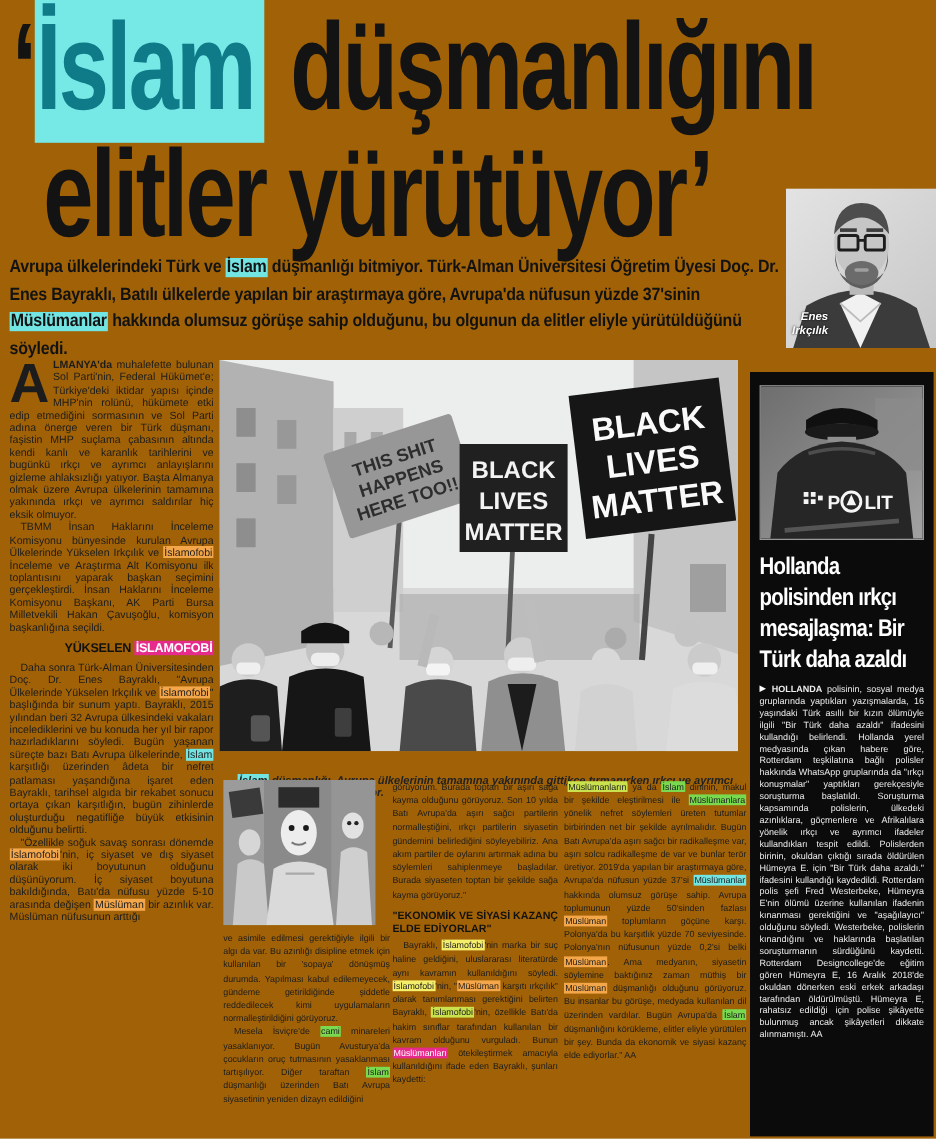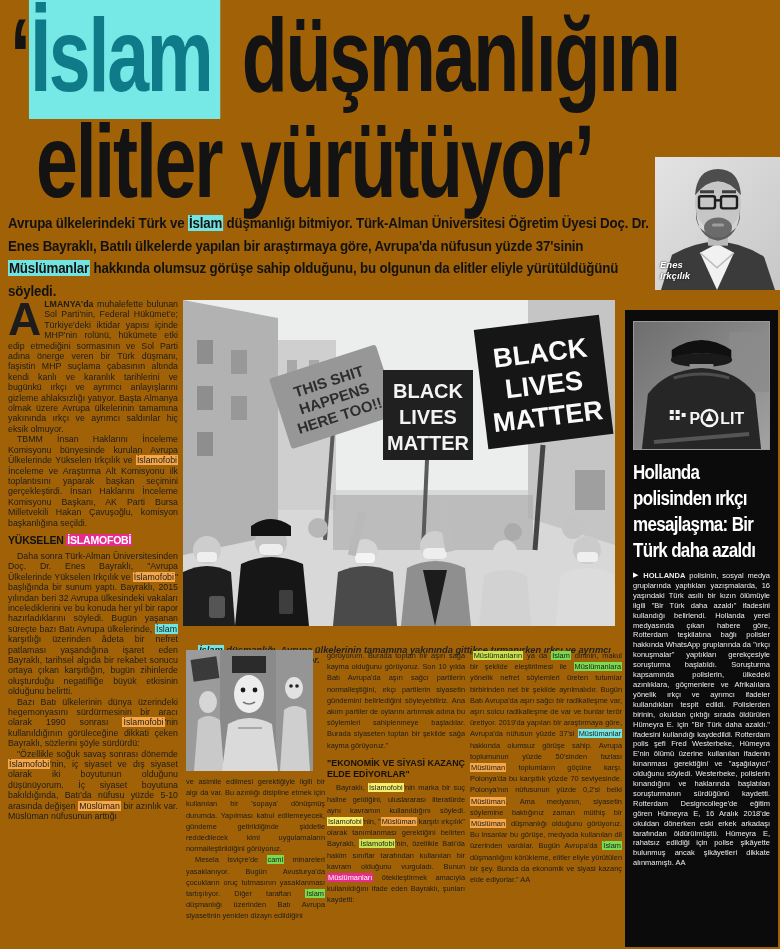--- a/index.html
+++ b/index.html
@@ -21,31 +21,31 @@
   .hl-orange{background:#f4a64a;padding:0 1px;}
   .hl-yellow{background:#f5ee6b;padding:0 1px;}
   .hl-green{background:#79d94f;padding:0 1px;}
   .hl-lime{background:#c9e24d;padding:0 1px;margin-top:19px;}
   .hl-magenta{background:#e72b8d;color:#fff;padding:0 1px;}
   .hl-bold{font-weight:bold;}
   
   .portrait{position:absolute;left:655px;top:157px;width:125px;height:133px;}
   .portrait svg{display:block;width:100%;height:100%;}
   .portrait-caption{position:absolute;left:5px;bottom:9px;color:#fff;font-style:italic;
-        font-weight:bold;font-size:9.5px;line-height:11px;text-shadow:0 0 2px #000;}
+        font-weight:bold;font-size:9.5px;line-height:11px;text-shadow:0 0 2px #000;text-align:right;}
   
   .col{position:absolute;text-align:justify;overflow:hidden;}
   .col p{margin:0;text-indent:9px;}
   .col p.noindent{text-indent:0;}
   .col1{left:8px;top:299px;width:170px;height:650px;font-size:8.8px;line-height:10.4px;}
   .col2{left:186px;top:650px;width:139px;height:299px;font-size:7.4px;line-height:11.2px;}
   .col3{left:327px;top:650px;width:138px;height:299px;font-size:7.4px;line-height:11.2px;}
   .col4{left:470px;top:650px;width:152px;height:299px;font-size:7.4px;line-height:11.2px;}
   .dropcap{float:left;font-size:46px;line-height:39px;font-weight:bold;margin:1px 3px 0 0;}
-  .sec-head{font-weight:bold;text-align:left;font-size:10.5px;line-height:13px;
+  .sec-head{font-weight:bold;text-align:right;font-size:10.5px;line-height:13px;
         margin:6px 0 4px;text-indent:0;letter-spacing:-0.2px;color:#111;}
   .sec-head2{font-weight:bold;text-align:left;font-size:8.9px;line-height:10.8px;
         margin:7px 0 3px;text-indent:0;color:#111;}
   .masks-fig{margin:0 0 5px 0;width:127px;height:121px;}
   .masks-fig svg{display:block;width:100%;height:100%;}
   
   .main-photo{position:absolute;left:183px;top:300px;width:432px;height:326px;}
   .main-photo svg{display:block;width:100%;height:100%;}
   .photo-caption{position:absolute;left:183px;top:630px;width:440px;font-size:9.3px;
         font-weight:bold;font-style:italic;color:#222;margin:15px;}
@@ -99,21 +99,20 @@
     </div>
   </div>
 
   <p class="lede"><span>Avrupa ülkelerindeki Türk ve </span><span class="hl-cyan">İslam</span><span> düşmanlığı bitmiyor. Türk-Alman Üniversitesi Öğretim Üyesi Doç. Dr. Enes Bayraklı, Batılı ülkelerde yapılan bir araştırmaya göre, Avrupa'da nüfusun yüzde 37'sinin </span><span class="hl-cyan">Müslümanlar</span><span> hakkında olumsuz görüşe sahip olduğunu, bu olgunun da elitler eliyle yürütüldüğünü söyledi.</span></p>
 
   <div class="col col1">
     <p class="noindent"><span class="dropcap">A</span><span><span class="hl-bold">LMANYA'da</span><span> muhalefette bulunan Sol Parti'nin, Federal Hükümet'e; Türkiye'deki iktidar yapısı içinde MHP'nin rolünü, hükümete etki edip etmediğini sormasının ve Sol Parti adına önerge veren bir Türk düşmanı, faşistin MHP suçlama çabasının altında kendi kanlı ve karanlık tarihlerini ve bugünkü ırkçı ve ayrımcı anlayışlarını gizleme ahlaksızlığı yatıyor. Başta Almanya olmak üzere Avrupa ülkelerinin tamamına yakınında ırkçı ve ayrımcı saldırılar hiç eksik olmuyor.</span></span></p>
     <p><span>TBMM İnsan Haklarını İnceleme Komisyonu bünyesinde kurulan Avrupa Ülkelerinde Yükselen Irkçılık ve </span><span class="hl-orange">İslamofobi</span><span> İnceleme ve Araştırma Alt Komisyonu ilk toplantısını yaparak başkan seçimini gerçekleştirdi. İnsan Haklarını İnceleme Komisyonu Başkanı, AK Parti Bursa Milletvekili Hakan Çavuşoğlu, komisyon başkanlığına seçildi.</span></p>
     <h3 class="sec-head"><span>YÜKSELEN </span><span class="hl-magenta">İSLAMOFOBİ</span></h3>
     <p><span>Daha sonra Türk-Alman Üniversitesinden Doç. Dr. Enes Bayraklı, "Avrupa Ülkelerinde Yükselen Irkçılık ve </span><span class="hl-orange">İslamofobi</span><span>" başlığında bir sunum yaptı. Bayraklı, 2015 yılından beri 32 Avrupa ülkesindeki vakaları incelediklerini ve bu konuda her yıl bir rapor hazırladıklarını söyledi. Bugün yaşanan süreçte bazı Batı Avrupa ülkelerinde, </span><span class="hl-cyan">İslam</span><span> karşıtlığı üzerinden âdeta bir nefret patlaması yaşandığına işaret eden Bayraklı, tarihsel algıda bir rekabet sonucu ortaya çıkan karşıtlığın, bugün zihinlerde oluşturduğu negatifliğe büyük etkisinin olduğunu belirtti.</span></p>
-    <p><span>Bazı Batı ülkelerinin dünya üzerindeki hegemonyasını sürdürmesinin bir aracı olarak 1990 sonrası </span><span class="hl-orange">İslamofobi</span><span>'nin kullanıldığının görüleceğine dikkati çeken Bayraklı, sözlerini şöyle sürdürdü:</span></p>
     <p><span>"Özellikle soğuk savaş sonrası dönemde </span><span class="hl-orange">İslamofobi</span><span>'nin, iç siyaset ve dış siyaset olarak iki boyutunun olduğunu düşünüyorum. İç siyaset boyutuna bakıldığında, Batı'da nüfusu yüzde 5-10 arasında değişen </span><span class="hl-orange">Müslüman</span><span> bir azınlık var. Müslüman nüfusunun arttığı</span></p>
   </div>
 
   <div class="main-photo">
     <svg viewBox="0 0 432 326" preserveAspectRatio="none">
       <rect width="432" height="326" fill="#d8d8d8"></rect>
       <rect width="432" height="190" fill="#eceeed"></rect>
       <polygon points="0,0 95,18 95,235 0,255" fill="#b2b2b2"></polygon>
       <rect x="14" y="40" width="16" height="24" fill="#8e8e8e"></rect>
       <rect x="14" y="86" width="16" height="24" fill="#8e8e8e"></rect>

